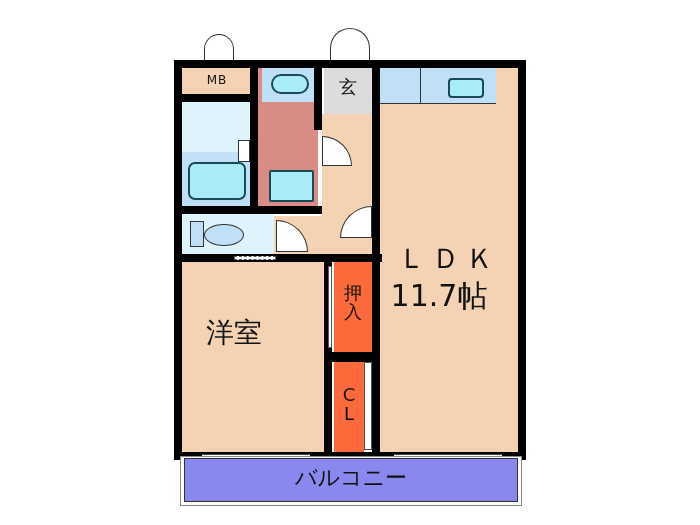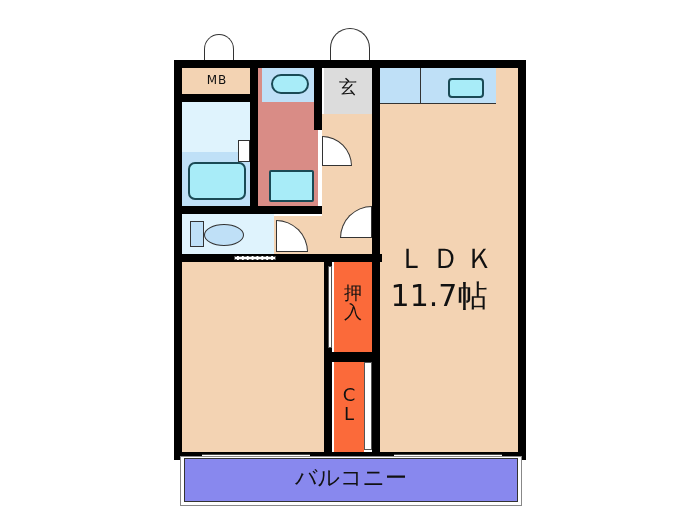--- a/index.html
+++ b/index.html
@@ -32,20 +32,21 @@
   <div class="txt" style="left:152px;top:22px;width:48px;font-size:18px;">玄</div>
 
   <div class="abs" style="left:150px;top:58px;width:52px;height:140px;background:#f3d3b3;"></div>
   <div class="abs" style="left:100px;top:160px;width:100px;height:40px;background:#f3d3b3;"></div>
 
   <div class="abs" style="left:10px;top:158px;width:92px;height:40px;background:#dff3fd;"></div>
   <div class="abs" style="left:18px;top:165px;width:14px;height:26px;background:#bfe0f7;border:1.5px solid #333;"></div>
   <div class="abs" style="left:32px;top:168px;width:40px;height:22px;background:#bfe0f7;border:1.5px solid #333;border-radius:50%;"></div>
 
   <div class="abs" style="left:10px;top:206px;width:142px;height:190px;background:#f3d3b3;"></div>
+  <div class="txt" style="left:34px;top:262px;width:70px;font-size:28px;text-align:left;">洋室</div>
 
   <div class="abs" style="left:162px;top:206px;width:38px;height:90px;background:#fb6a3a;"></div>
   <div class="txt" style="left:162px;top:228px;width:38px;font-size:18px;">押
 入</div>
 
   <div class="abs" style="left:162px;top:306px;width:30px;height:90px;background:#fb6a3a;"></div>
   <div class="txt" style="left:162px;top:330px;width:30px;font-size:18px;">C
 L</div>
 
   <div class="abs" style="left:208px;top:12px;width:138px;height:384px;background:#f3d3b3;"></div>

